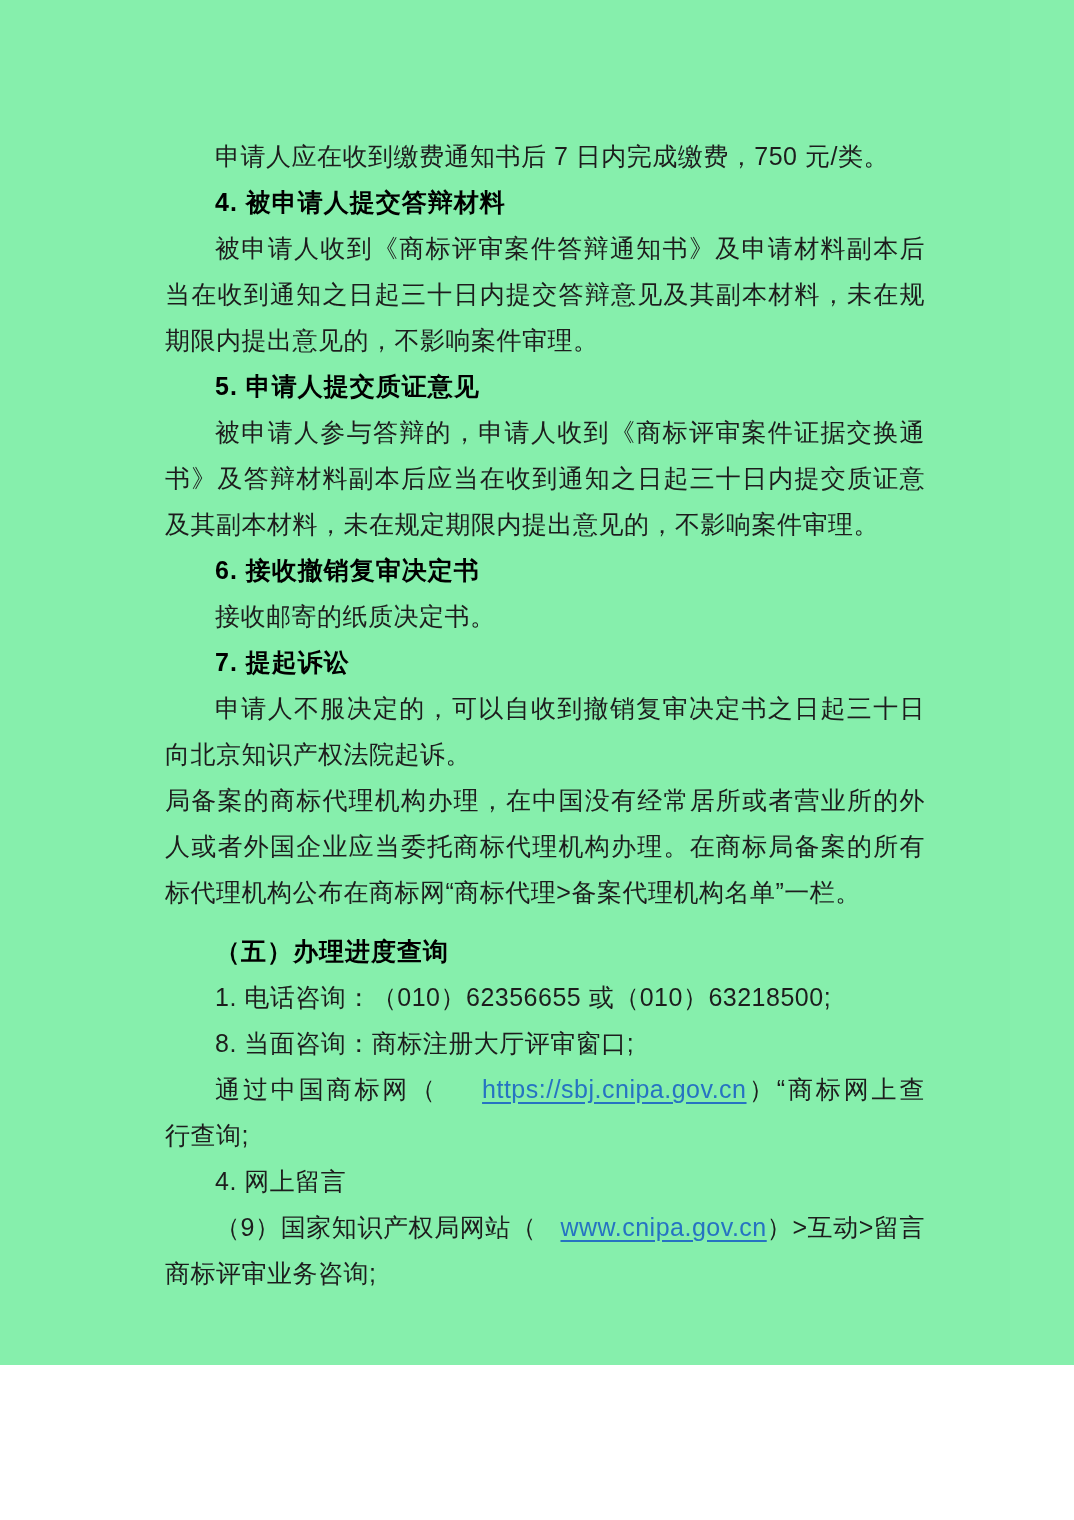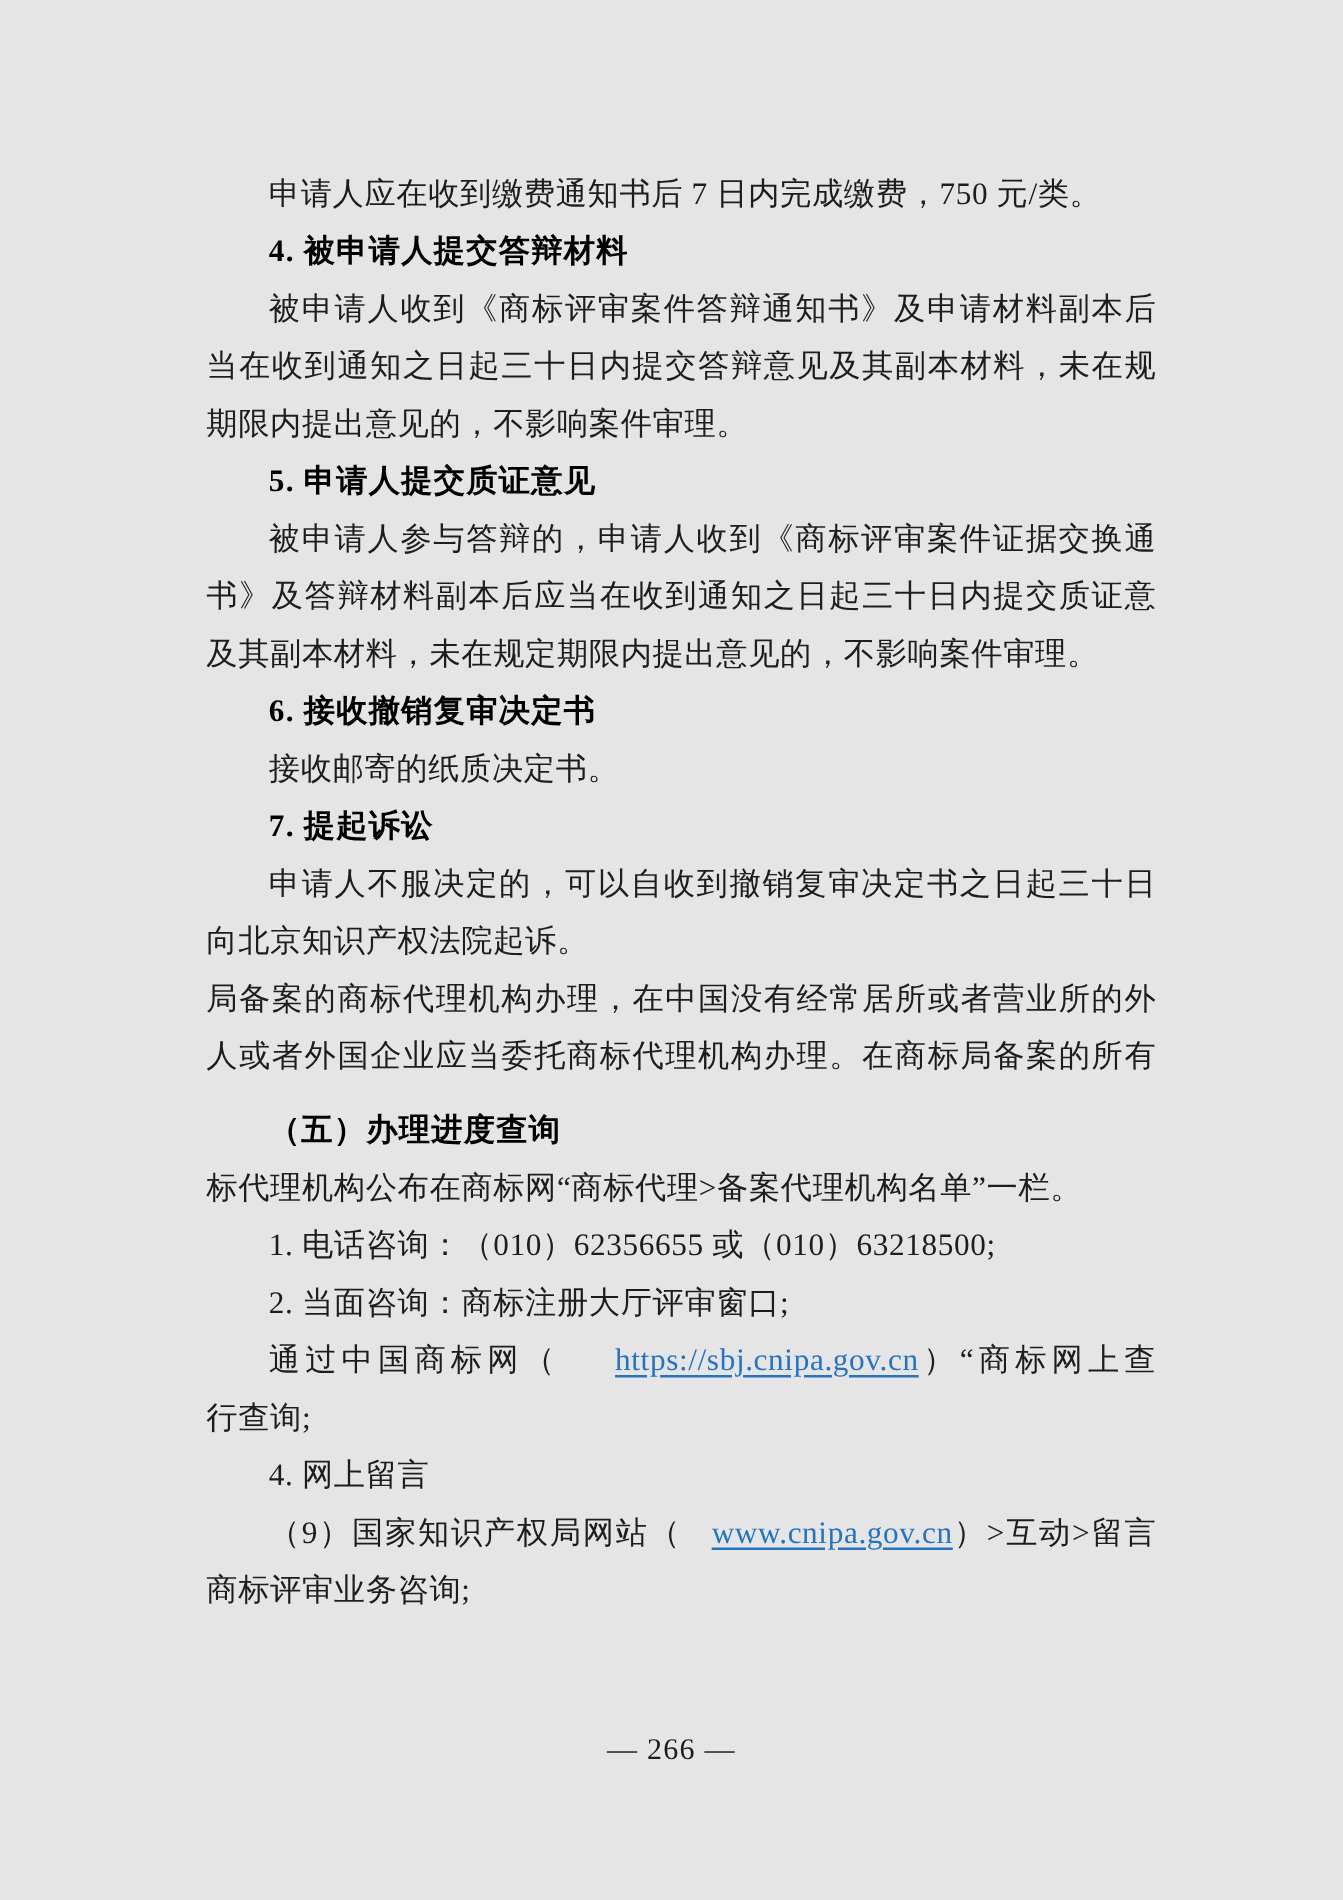--- a/index.html
+++ b/index.html
@@ -3,24 +3,24 @@
 <meta charset="utf-8">
 <style>
   html, body {
     margin: 0;
     padding: 0;
     background: #ffffff;
   }
   .page {
     position: relative;
     width: 1074px;
-    height: 1520px;
-    background: #e5e5e5;
+    height: 1365px;
+    background: #86efac;
     overflow: hidden;
-    font-family: Liberation Serif, serif;
+    font-family: Liberation Sans, sans-serif;
   }
   .content {
     position: absolute;
     left: 165px;
     top: 133px;
     width: 760px;
   }
   .line {
     font-size: 25px;
     line-height: 46px;
@@ -73,24 +73,24 @@
       <div class="line body indent justify">被申请人参与答辩的，申请人收到《商标评审案件证据交换通知</div>
       <div class="line body justify">书》及答辩材料副本后应当在收到通知之日起三十日内提交质证意见</div>
       <div class="line body">及其副本材料，未在规定期限内提出意见的，不影响案件审理。</div>
       <div class="line heading indent">6. 接收撤销复审决定书</div>
       <div class="line body indent">接收邮寄的纸质决定书。</div>
       <div class="line heading indent">7. 提起诉讼</div>
       <div class="line body indent justify">申请人不服决定的，可以自收到撤销复审决定书之日起三十日内</div>
       <div class="line body">向北京知识产权法院起诉。</div>
       <div class="line body justify">局备案的商标代理机构办理，在中国没有经常居所或者营业所的外国</div>
       <div class="line body justify">人或者外国企业应当委托商标代理机构办理。在商标局备案的所有商</div>
+      <div class="line body">标代理机构公布在商标网“商标代理&gt;备案代理机构名单”一栏。</div>
       <div class="line section indent">（五）办理进度查询</div>
-      <div class="line body">标代理机构公布在商标网“商标代理&gt;备案代理机构名单”一栏。</div>
       <div class="line body indent">1. 电话咨询：（010）62356655 或（010）63218500;</div>
-      <div class="line body indent">2. 当面咨询：商标注册大厅评审窗口;</div>
+      <div class="line body indent">8. 当面咨询：商标注册大厅评审窗口;</div>
       <div class="line body indent justify"><span>通过中国商标网（</span><span class="link-text" style="color: rgb(38, 115, 194); margin-left: 44px;">https://sbj.cnipa.gov.cn</span><span>）“商标网上查询”栏目进</span></div>
       <div class="line body">行查询;</div>
       <div class="line body indent">4. 网上留言</div>
       <div class="line body indent justify"><span>（9）国家知识产权局网站（</span><span class="link-text" style="color: rgb(38, 115, 194); margin-left: 24px;">www.cnipa.gov.cn</span><span>）&gt;互动&gt;留言咨询&gt;</span></div>
       <div class="line body">商标评审业务咨询;</div>
     </div>
   <div class="footer">— 266 —</div>
 </div>
 
 </body></html>

